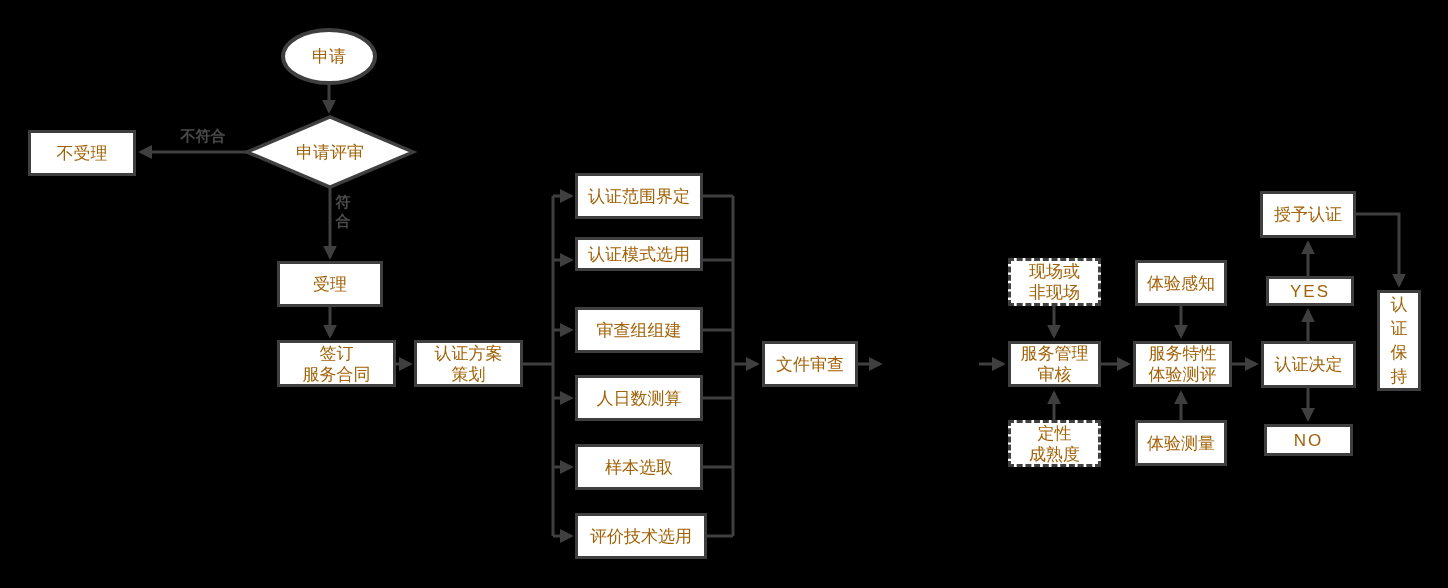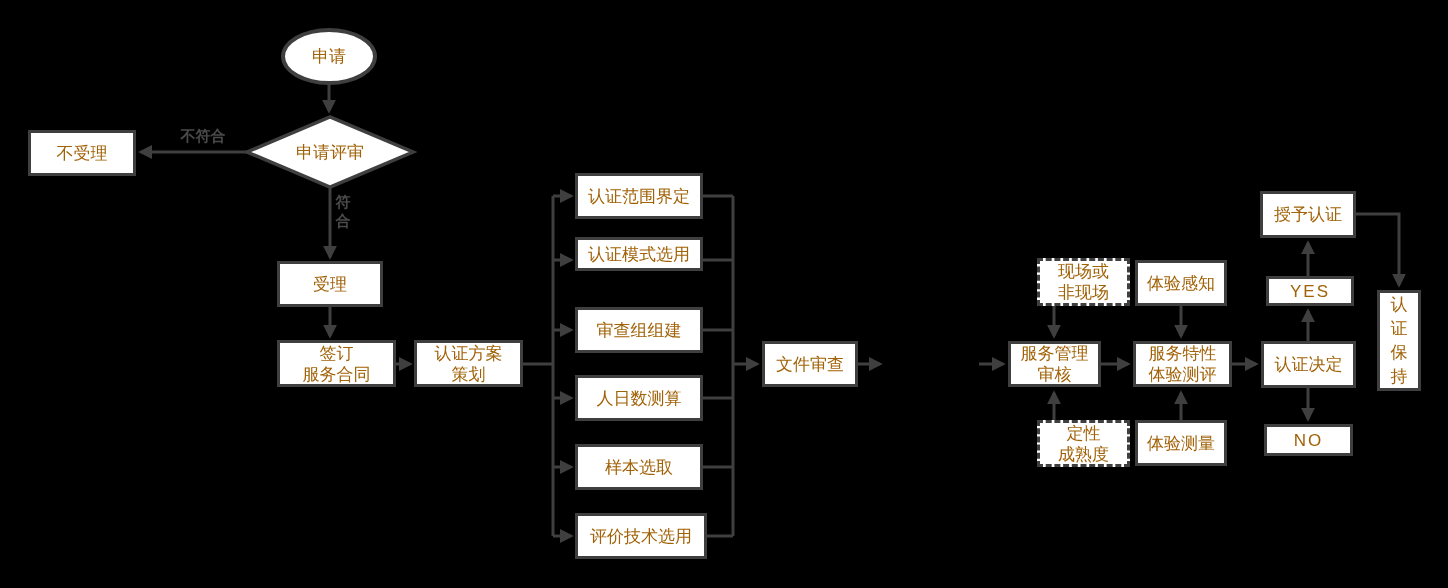--- a/index.html
+++ b/index.html
@@ -7,21 +7,21 @@
     position:relative;width:1448px;height:588px;background:#000;overflow:hidden;
     font-family:"Liberation Sans","DejaVu Sans",sans-serif;
   }
   #edges{position:absolute;left:0;top:0;width:1448px;height:588px;}
   .edge{stroke:#3f3f3f;stroke-width:3;fill:none;}
   .node{
     position:absolute;box-sizing:border-box;background:#fff;border:3px solid #3f3f3f;
     display:flex;align-items:center;justify-content:center;text-align:center;
     color:#a16207;font-weight:400;font-size:17px;line-height:21px;white-space:pre-line;
   }
-  .node.dashed{border-style:dashed;margin-left:29px;}
+  .node.dashed{border-style:dashed;}
   .node.ellipse{border-radius:50%;border-width:4px;}
   .node.plain{background:transparent;border:none;}
   .node.latin{font-size:17px;letter-spacing:2px;}
   .node.vertical{line-height:24px;}
   .edge-label{
     position:absolute;color:#4a4a4a;font-weight:700;font-size:15px;line-height:19px;
     text-align:center;white-space:pre-line;
   }
 </style>
 </head>

